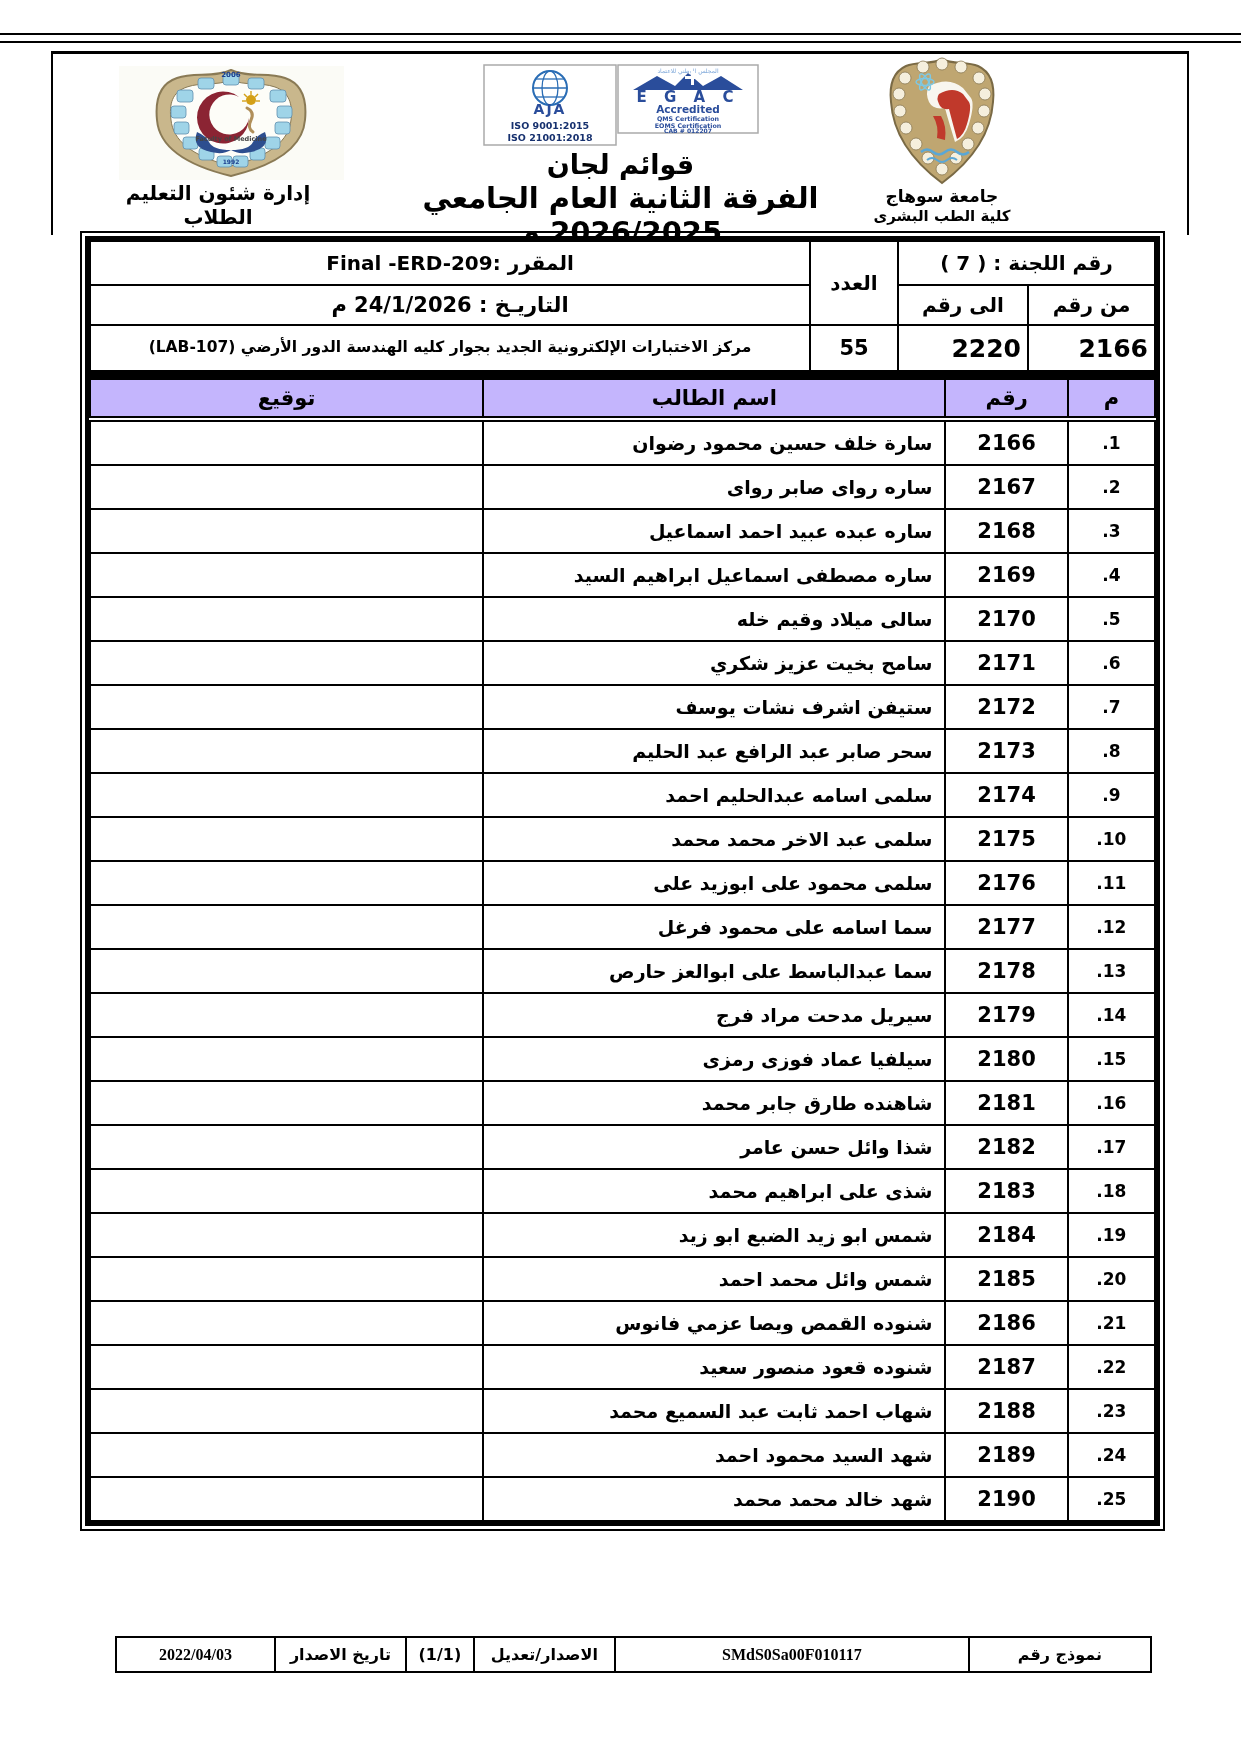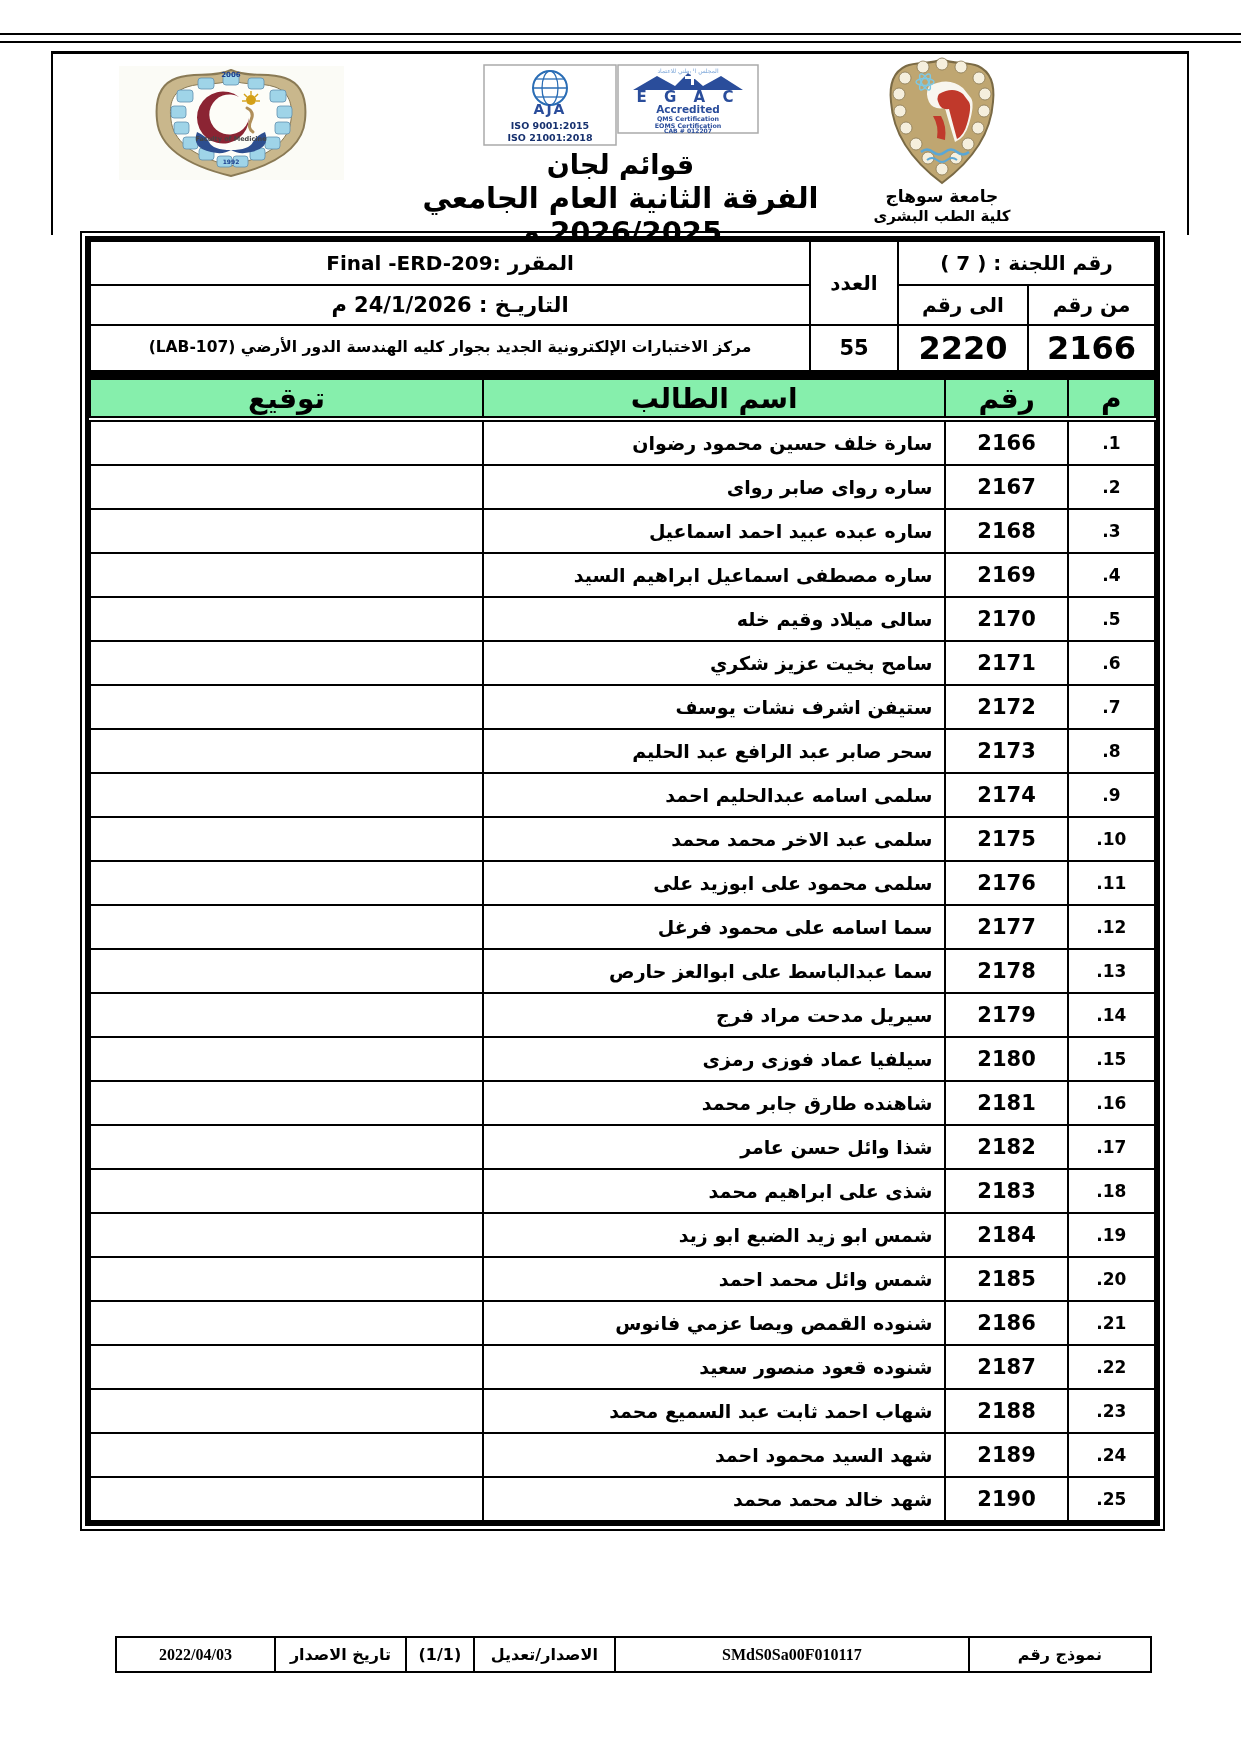--- a/index.html
+++ b/index.html
@@ -34,26 +34,26 @@
   table{width:100%;border-collapse:collapse;table-layout:fixed;}
   td,th{border:2px solid #000;padding:0 6px;overflow:hidden;white-space:nowrap;}
   .info-table td{vertical-align:middle;}
   .r-committee{height:44px;font-size:20px;font-weight:800;text-align:center;}
   .r-fromto{height:40px;font-size:20px;font-weight:800;text-align:center;}
   .r-values{height:46px;text-align:center;}
   .cell-course{font-size:20px;font-weight:800;text-align:center;}
   .cell-date{font-size:21px;font-weight:800;text-align:center;}
   .cell-count-label{font-size:20px;font-weight:800;text-align:center;}
   .cell-location{font-size:15.5px;font-weight:800;text-align:center;white-space:normal;line-height:1.15;}
-  .cell-val-big{font-size:32px;font-weight:800;}
+  .cell-val-big{font-size:25px;font-weight:800;text-align:right;}
   .cell-val-mid{font-size:21px;font-weight:800;margin-top:12px;}
   .separator{height:6px;background:#000;}
   .students-table .head-row td{
-    background:#86efac;height:36px;text-align:center;
-    font-size:28px;font-weight:800;border-bottom:6px double #000;
+    background:#c4b5fd;height:36px;text-align:center;
+    font-size:21px;font-weight:800;border-bottom:6px double #000;
   }
   .students-table td{height:42px;vertical-align:middle;}
   .c-serial{text-align:center;font-size:17px;font-weight:800;direction:ltr;}
   .c-num{text-align:center;font-size:21px;font-weight:800;}
   .c-name{text-align:right;font-size:19px;font-weight:700;padding-right:12px;padding-left:12px;}
   .c-sig{}
 
   
   .footer-table{position:absolute;left:115px;top:1636px;width:1037px;}
   .footer-table td{height:33px;vertical-align:middle;font-weight:800;font-size:16px;text-align:center;}
@@ -99,20 +99,21 @@
         <line x1="123" y1="35" x2="127" y2="35"></line>
         <line x1="141" y1="35" x2="137" y2="35"></line>
       </g>
     <path d="M128 42 q8 4 4 12 q-4 8 2 12" fill="none" stroke="#b08f5a" stroke-width="3" stroke-linecap="round"></path>
     <path d="M78 66 q-6 16 14 20 q12 3 20 -2 q-18 0 -22 -8 q-3 -6 -12 -10 Z" fill="#2d4e8f"></path>
     <path d="M146 66 q6 16 -14 20 q-12 3 -20 -2 q18 0 22 -8 q3 -6 12 -10 Z" fill="#2d4e8f"></path>
     <text x="112" y="11" font-size="7" font-weight="bold" fill="#1b3f8f" text-anchor="middle">2006</text>
     <text x="112" y="75" font-size="6.5" font-weight="bold" fill="#444" text-anchor="middle">Faculty of Medicine</text>
     <text x="112" y="98" font-size="6" font-weight="bold" fill="#1b3f8f" text-anchor="middle">1992</text>
   </svg>
+  <div class="faculty-caption">إدارة شئون التعليم الطلاب</div>
 </div>
 
 <div class="center-block">
   <div class="logos-row">
     <svg width="142" height="70" viewBox="0 0 142 70">
       <rect x="1" y="1" width="140" height="68" fill="#fff" stroke="#aaa" stroke-width="1.5"></rect>
       <text x="71" y="8.5" font-size="6" fill="#7da7d9" text-anchor="middle">المجلس الوطني للاعتماد</text>
       <path d="M16 26 L40 12 L58 22 L71 9 L86 22 L104 12 L126 26 Z" fill="#2a4d9b"></path>
       <path d="M68 14 h6 v-5 h3 v5 h6 v3 h-6 v6 h-3 v-6 h-6 Z" fill="#ffffff" transform="translate(0,-2)"></path>
       <text x="71" y="38" font-size="15" font-weight="bold" fill="#2a4d9b" text-anchor="middle" letter-spacing="6">E G A C</text>

